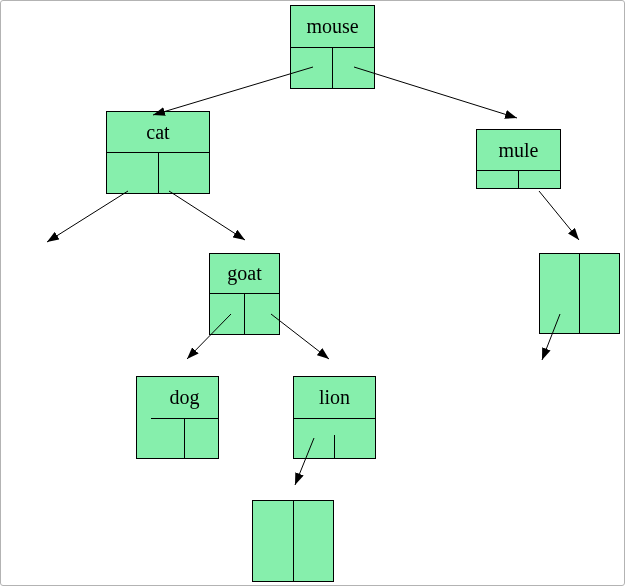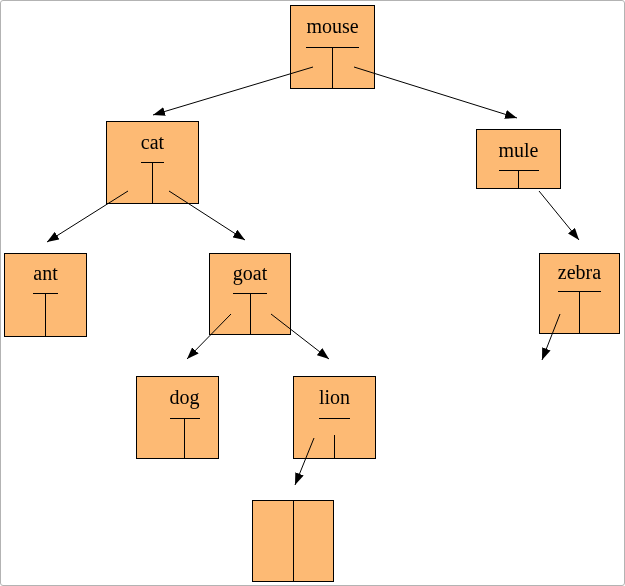--- a/index.html
+++ b/index.html
@@ -19,24 +19,23 @@
     left: 0; top: 0;
     width: 625px; height: 586px;
     z-index: 2;
     pointer-events: none;
   }
   .node {
     position: absolute;
     z-index: 1;
     box-sizing: border-box;
     border: 1px solid #000000;
-    background: #fdba74;
+    background: #86efac;
     display: flex;
     flex-direction: column;
-    align-items: center;
   }
   .node .label {
     flex: 0 0 auto;
     border-bottom: 1px solid #000000;
     display: flex;
     align-items: center;
     justify-content: center;
     font-size: 20px;
     color: #000000;
     box-sizing: border-box;
@@ -68,50 +67,42 @@
       <line x1="559" y1="313" x2="541" y2="359" stroke="#000000" stroke-width="1" marker-end="url(#arrowhead)"></line>
       <line x1="313" y1="437" x2="294" y2="484" stroke="#000000" stroke-width="1" marker-end="url(#arrowhead)"></line>
     </svg>
 <div class="node" style="left: 289px; top: 4px; width: 85px; height: 84px;">
       <div class="label" style="height: 42px;">mouse</div>
       <div class="cells">
         <div class="cell left"></div>
         <div class="cell right"></div>
       </div>
     </div>
-    <div class="node" style="left: 105px; top: 120px; width: 93px; height: 83px;">
+    <div class="node" style="left: 105px; top: 110px; width: 104px; height: 83px;">
       <div class="label" style="height: 41px;">cat</div>
       <div class="cells">
         <div class="cell left"></div>
         <div class="cell right"></div>
       </div>
     </div>
     <div class="node" style="left: 475px; top: 128px; width: 85px; height: 60px;">
       <div class="label" style="height: 41px;">mule</div>
       <div class="cells">
         <div class="cell left"></div>
         <div class="cell right"></div>
       </div>
     </div>
-    <div class="node" style="left: 3px; top: 252px; width: 83px; height: 84px;">
-      <div class="label" style="height: 40px;">ant</div>
-      <div class="cells">
-        <div class="cell left"></div>
-        <div class="cell right"></div>
-      </div>
-    </div>
-    <div class="node" style="left: 208px; top: 252px; width: 82px; height: 82px;">
+    <div class="node" style="left: 208px; top: 252px; width: 71px; height: 82px;">
       <div class="label" style="height: 40px;">goat</div>
       <div class="cells">
         <div class="cell left"></div>
         <div class="cell right"></div>
       </div>
     </div>
     <div class="node" style="left: 538px; top: 252px; width: 81px; height: 81px;">
-      <div class="label" style="height: 38px;">zebra</div>
       <div class="cells">
         <div class="cell left"></div>
         <div class="cell right"></div>
       </div>
     </div>
     <div class="node" style="left: 135px; top: 375px; width: 83px; height: 83px; padding-left: 14px;">
       <div class="label" style="height: 42px;">dog</div>
       <div class="cells">
         <div class="cell left"></div>
         <div class="cell right"></div>

